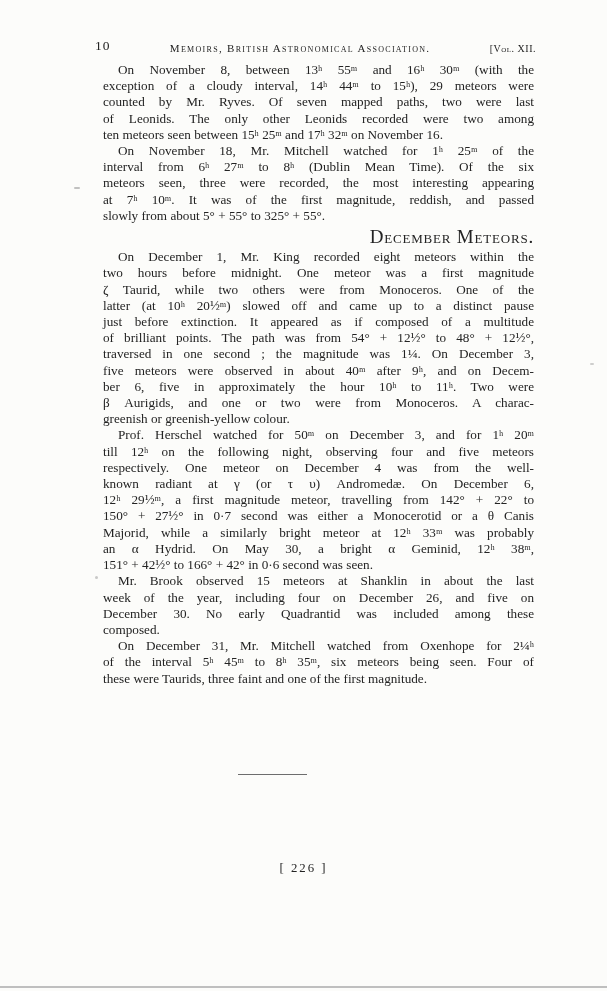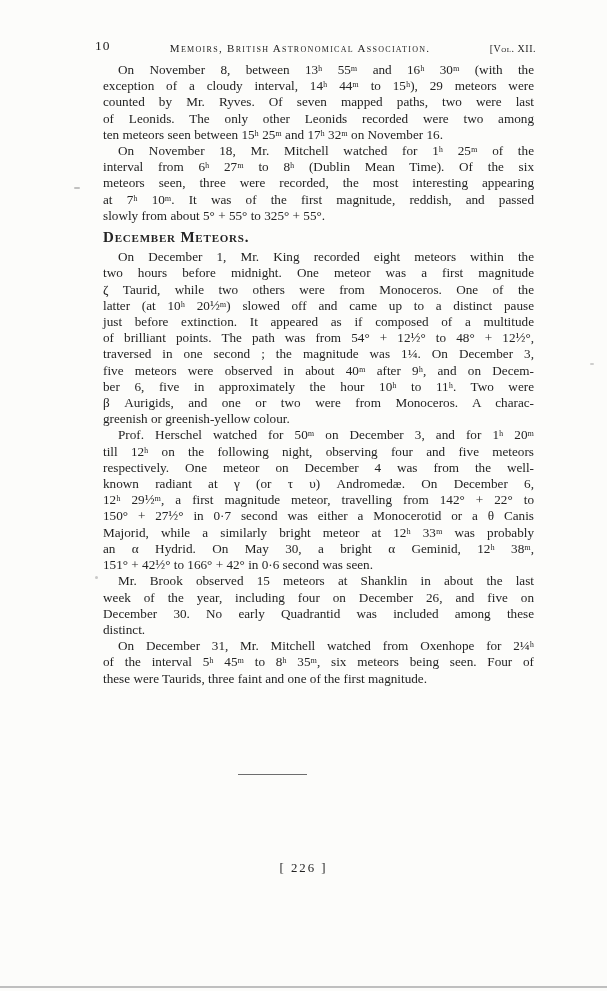--- a/index.html
+++ b/index.html
@@ -46,24 +46,25 @@
   .line {
     text-align: justify;
     text-align-last: justify;
     text-justify: inter-word;
     white-space: normal;
   }
   .line.first { text-indent: 15px; }
   .line.last { text-align-last: left; }
   .section-heading {
     font-variant: small-caps;
-    font-weight: bold;
-    font-size: 15px;
+    font-weight: normal;
+    font-size: 19px;
     letter-spacing: 0.8px;
     margin: 5px 0 4px 0;
+    text-align: right;
   }
   .divider {
     position: absolute;
     left: 238px;
     top: 774px;
     width: 69px;
     height: 1px;
     background: #6d6d6d;
   }
   .page-footer {
@@ -163,21 +164,21 @@
         <div class="line">12ʰ 29½ᵐ, a first magnitude meteor, travelling from 142° + 22° to</div>
         <div class="line">150° + 27½° in 0·7 second was either a Monocerotid or a θ Canis</div>
         <div class="line">Majorid, while a similarly bright meteor at 12ʰ 33ᵐ was probably</div>
         <div class="line">an α Hydrid. On May 30, a bright α Geminid, 12ʰ 38ᵐ,</div>
         <div class="line last">151° + 42½° to 166° + 42° in 0·6 second was seen.</div>
       </div>
       <div class="paragraph">
         <div class="line first">Mr. Brook observed 15 meteors at Shanklin in about the last</div>
         <div class="line">week of the year, including four on December 26, and five on</div>
         <div class="line">December 30. No early Quadrantid was included among these</div>
-        <div class="line last">distinct.</div>
+        <div class="line last">composed.</div>
       </div>
       <div class="paragraph">
         <div class="line first">On December 31, Mr. Mitchell watched from Oxenhope for 2¼ʰ</div>
         <div class="line">of the interval 5ʰ 45ᵐ to 8ʰ 35ᵐ, six meteors being seen. Four of</div>
         <div class="line last">these were Taurids, three faint and one of the first magnitude.</div>
       </div>
     </div>
 
   <div class="divider"></div>
 

